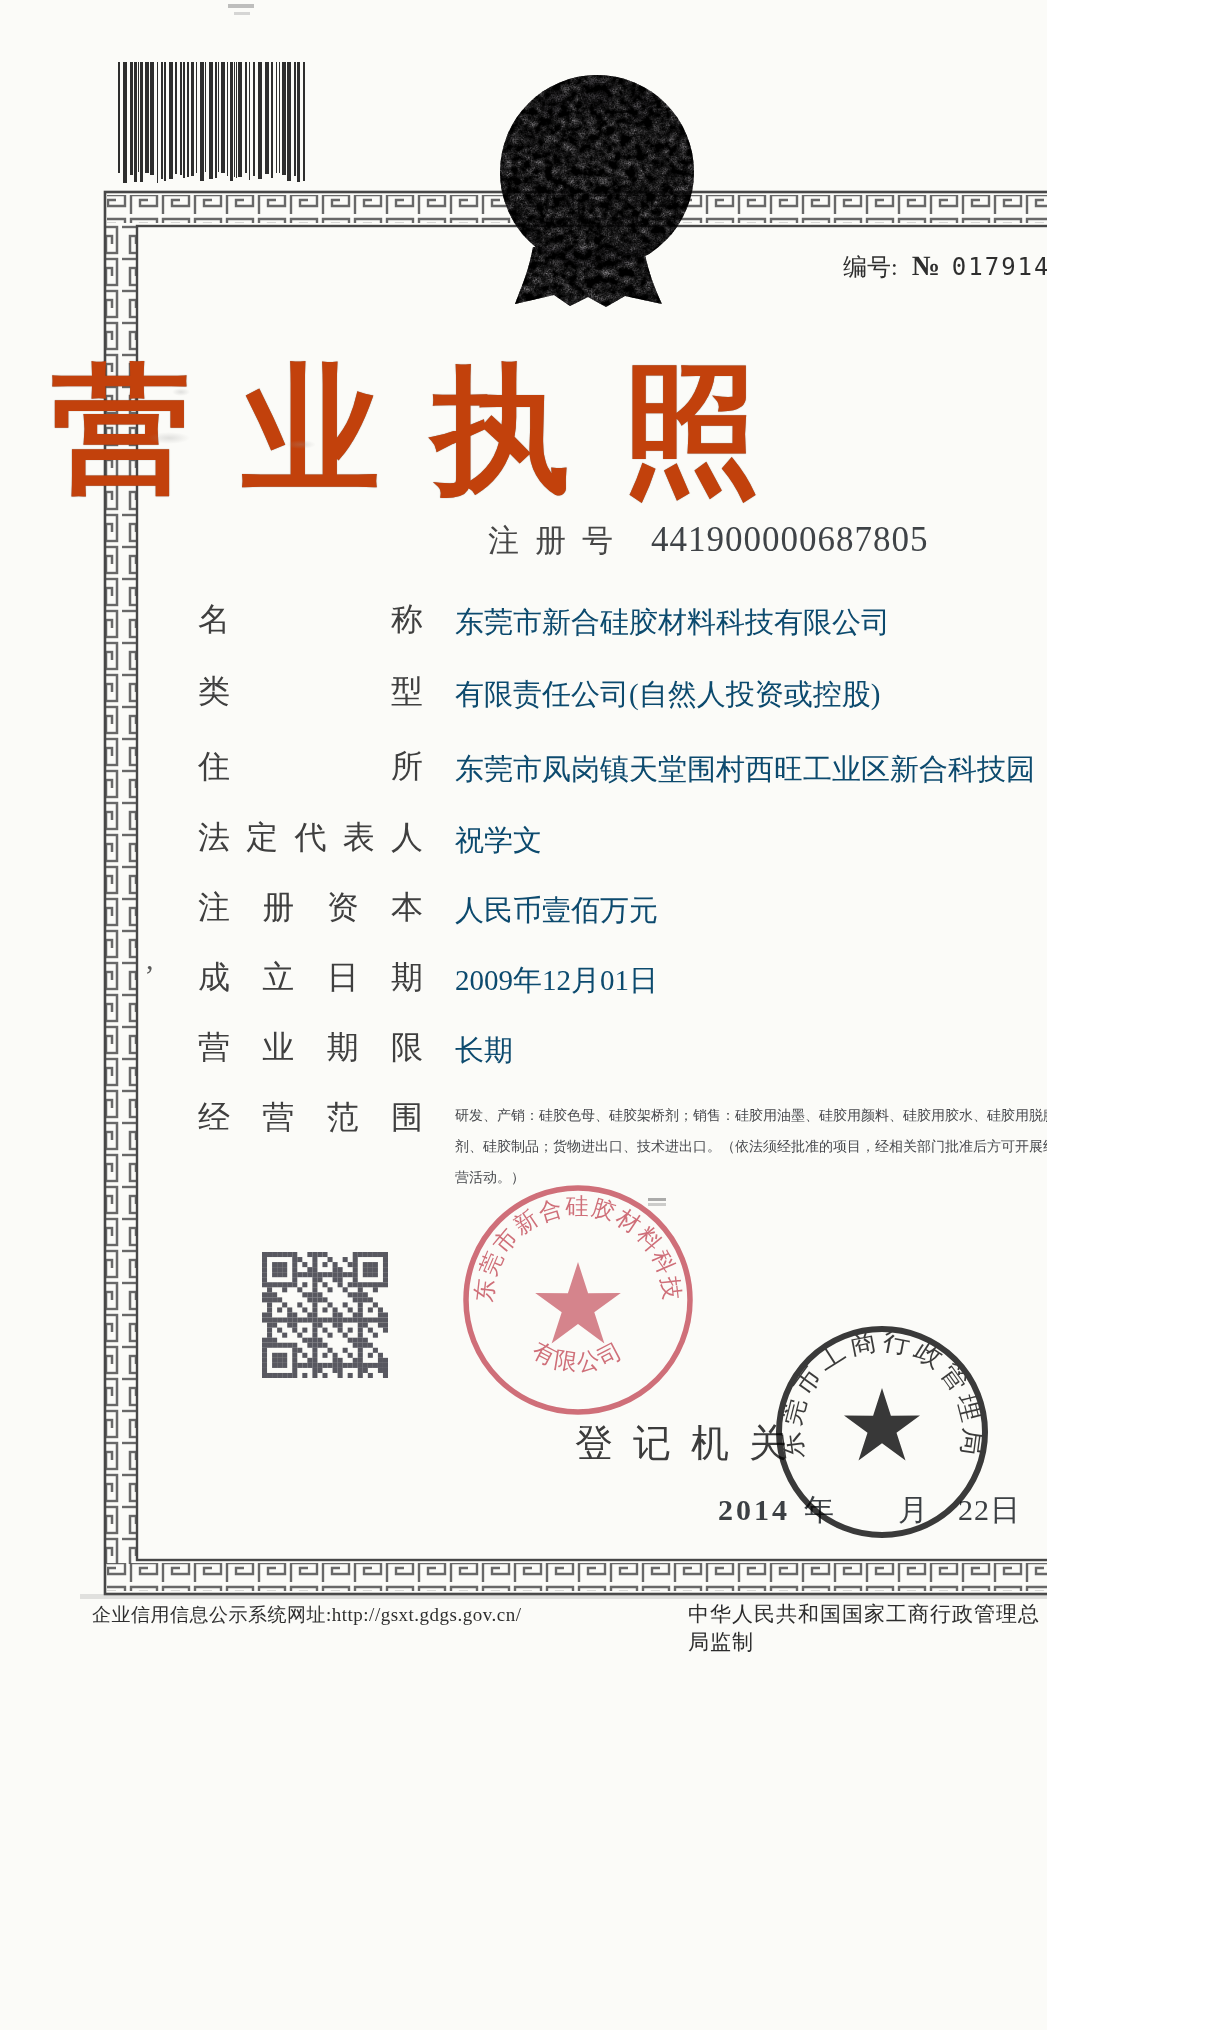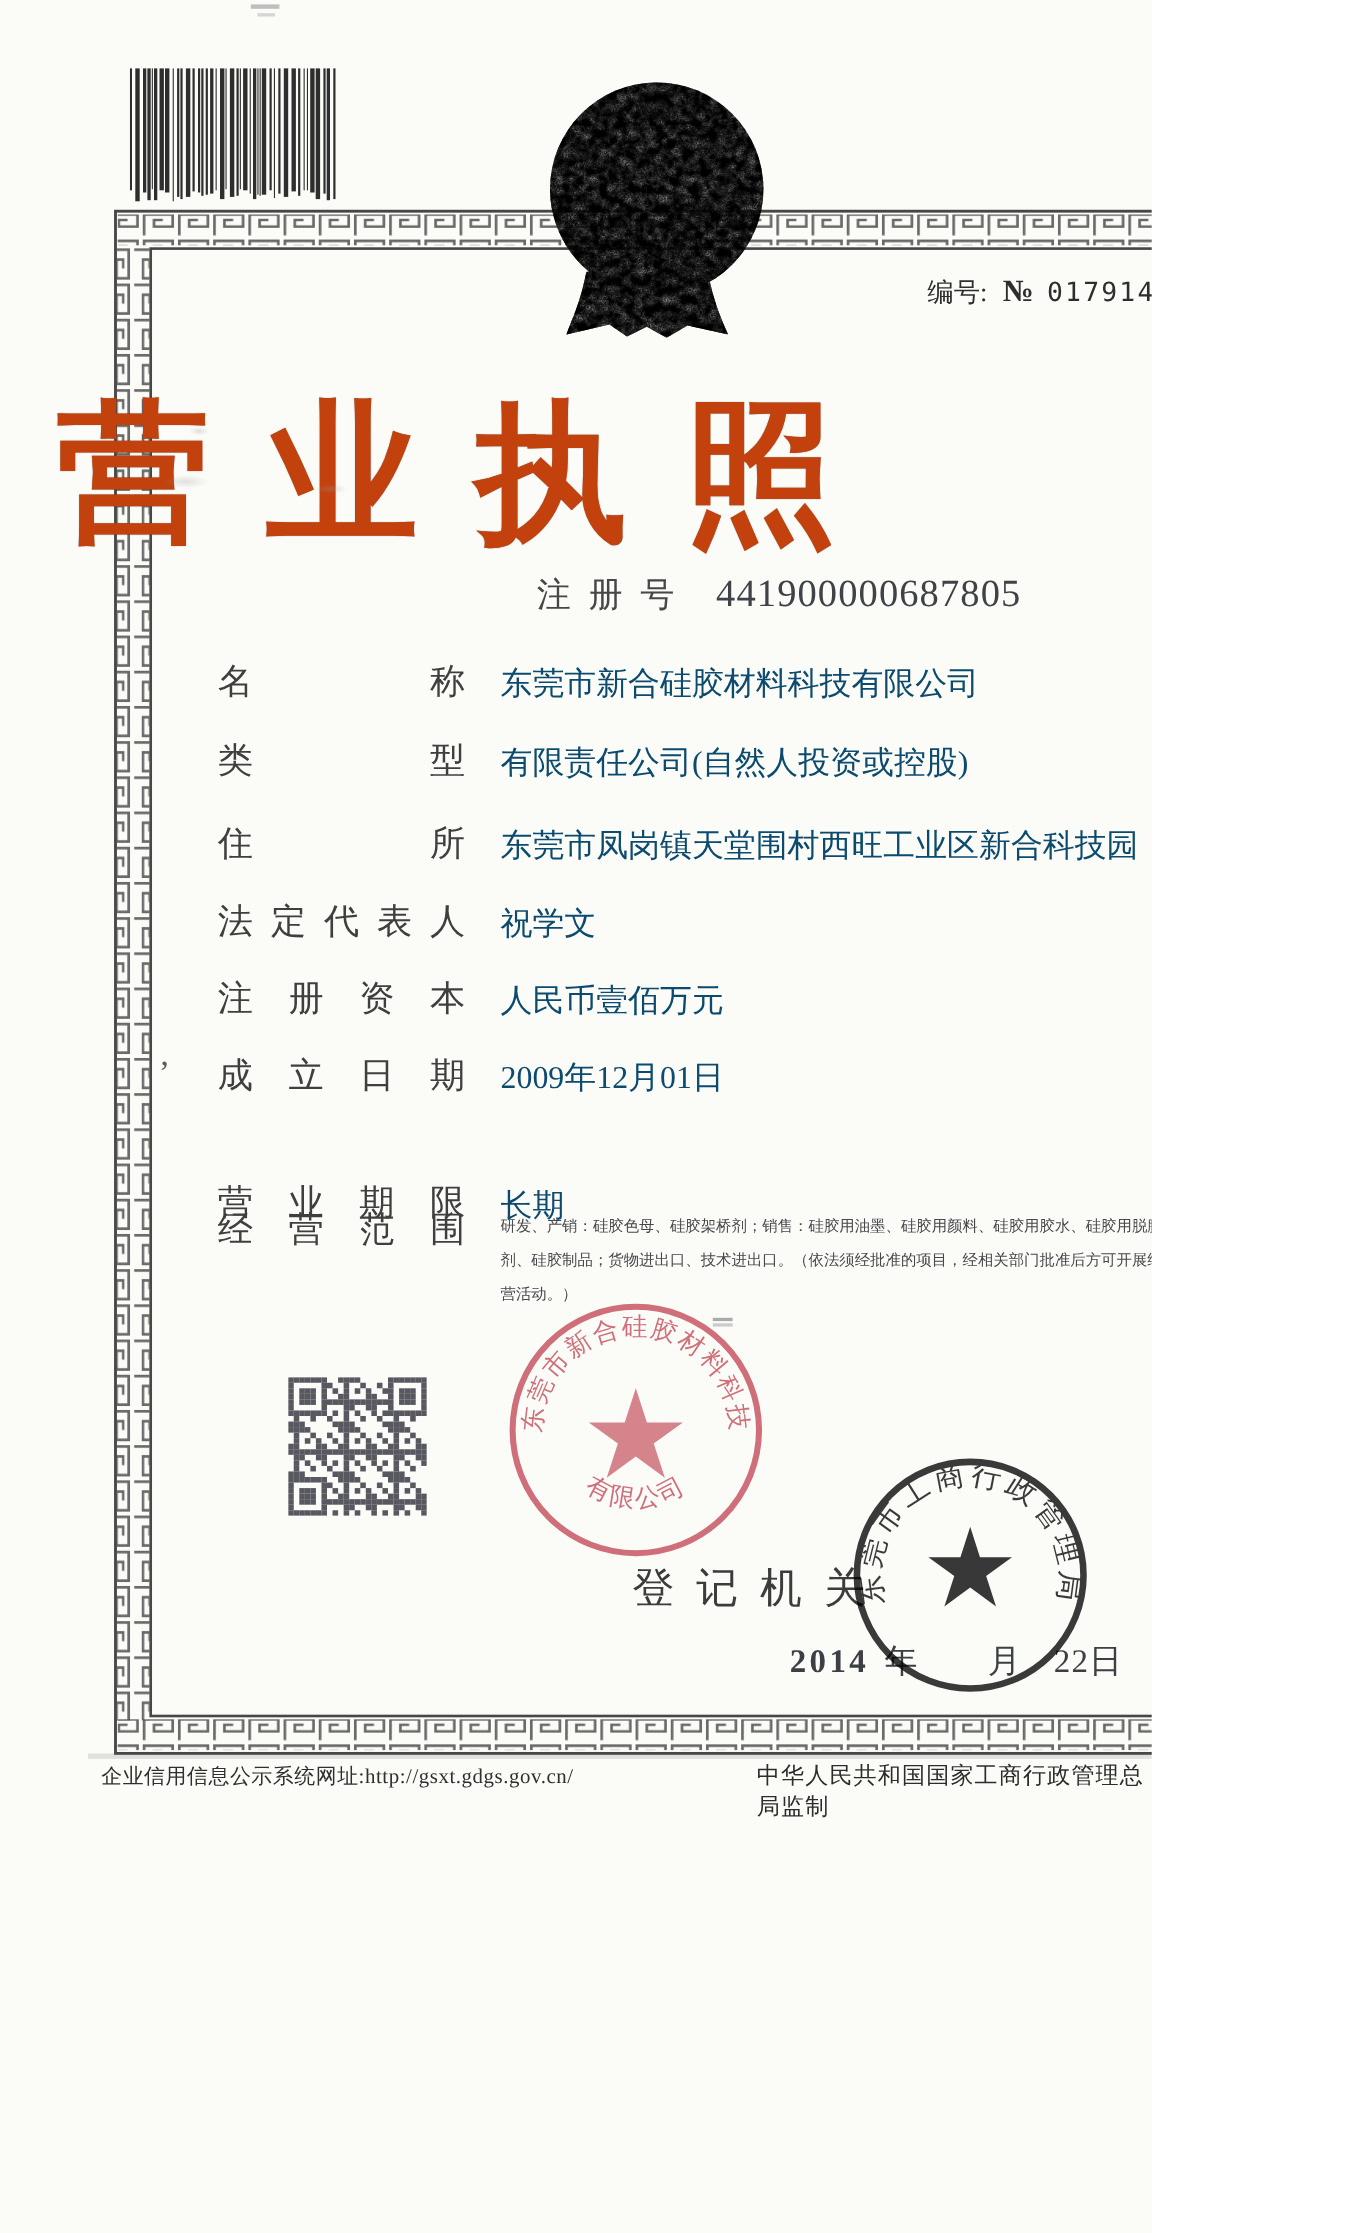--- a/index.html
+++ b/index.html
@@ -205,21 +205,21 @@
     <div class="f-value">祝学文</div>
   </div>
   <div class="row" style="top:888px">
     <div class="f-label">注册资本</div>
     <div class="f-value">人民币壹佰万元</div>
   </div>
   <div class="row" style="top:958px">
     <div class="f-label">成立日期</div>
     <div class="f-value">2009年12月01日</div>
   </div>
-  <div class="row" style="top:1074px">
+  <div class="row" style="top:1028px">
     <div class="f-label">营业期限</div>
     <div class="f-value">长期</div>
   </div>
   <div class="row" style="top:1098px">
     <div class="f-label">经营范围</div>
     <div class="f-value scope">研发、产销：硅胶色母、硅胶架桥剂；销售：硅胶用油墨、硅胶用颜料、硅胶用胶水、硅胶用脱膜剂、硅胶制品；货物进出口、技术进出口。（依法须经批准的项目，经相关部门批准后方可开展经营活动。）</div>
   </div>
 
   <div id="qr-box" class="abs">
     <svg viewBox="0 0 125 125">

